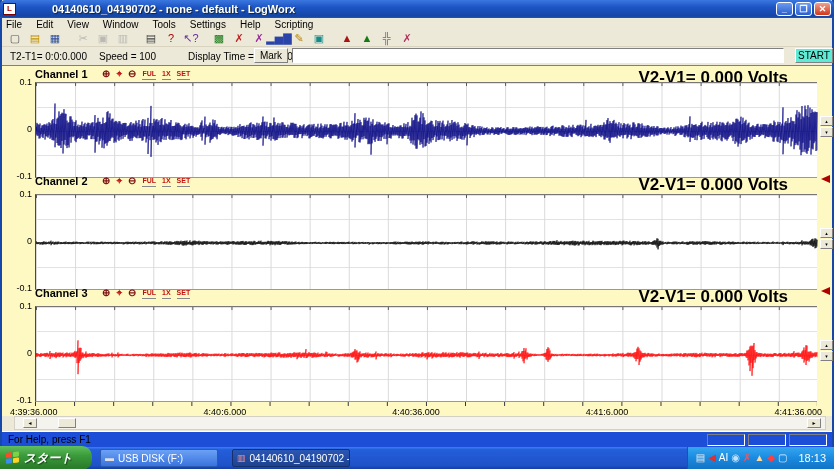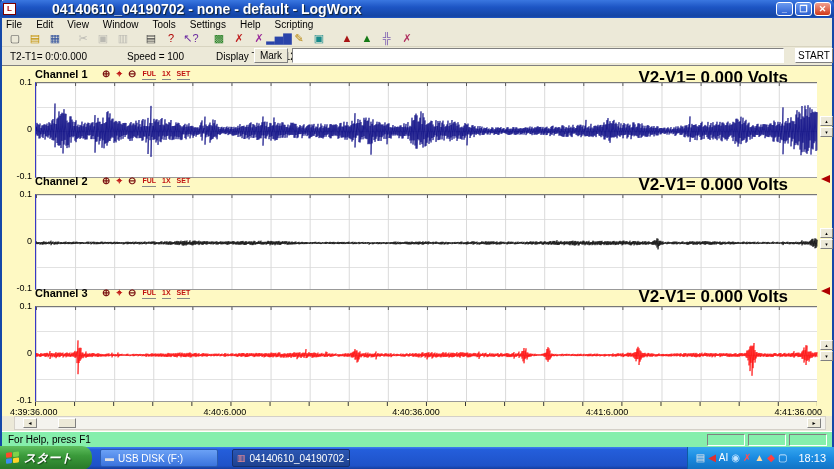--- a/index.html
+++ b/index.html
@@ -5,21 +5,21 @@
   * { margin:0; padding:0; box-sizing:border-box; }
   html,body { width:834px; height:469px; overflow:hidden; font-family:"Liberation Sans", sans-serif; }
   .app { position:absolute; left:0; top:0; width:834px; height:447px; background:#ece9d8;
          border-left:2px solid #1548a8; border-right:2px solid #1548a8; }
   
   .titlebar { position:absolute; left:-2px; top:0; width:834px; height:18px;
     background:linear-gradient(180deg,#3a77e0 0%,#1d55c4 40%,#1445a4 90%,#1d55c4 100%);
     border-radius:5px 5px 0 0; display:flex; align-items:center; padding:0 3px; }
   .titlebar .app-ico { width:13px; height:12px; background:#fff; border:1px solid #7a0000; margin-right:4px;
     color:#b00000; font-size:8px; line-height:10px; text-align:center; font-weight:bold; }
-  .titlebar .t-text { color:#fff; font-size:14px; font-weight:bold; flex:1;
+  .titlebar .t-text { color:#fff; font-size:11px; font-weight:bold; flex:1;
     text-shadow:1px 1px 1px #123; white-space:nowrap; overflow:hidden;padding-left:32px; }
   .winbtns { display:flex; gap:2px; }
   .winbtn { width:17px; height:14px; border-radius:3px; border:1px solid #fff;
     background:linear-gradient(180deg,#6b9bf0,#2a5ed0); color:#fff; font-size:9px; line-height:12px;
     text-align:center; font-weight:bold; }
   .winbtn.close { background:linear-gradient(180deg,#f0a090,#d03818); }
   
   .menubar { position:absolute; left:0; top:18px; width:830px; height:12px; background:#ece9d8;
     display:flex; gap:14px; padding:0 4px; font-size:10px; align-items:center; }
   .menu-item { color:#000; cursor:default; }
@@ -31,21 +31,21 @@
   .tbtn.disabled { color:#aaa !important; opacity:.6; }
   
   .controlbar { position:absolute; left:0; top:47px; width:830px; height:18px; background:#ece9d8;
     display:flex; align-items:center; font-size:10px; }
   .controlbar .lab { white-space:nowrap; }
   .mark-btn { position:absolute; left:252px; top:1px; width:34px; height:15px; font-size:10px;
     background:#ece9d8; border:1px solid; border-color:#fff #808080 #808080 #fff; text-align:center; line-height:13px; }
   .mark-input { position:absolute; left:290px; top:1px; width:492px; height:15px;
     border:1px solid; border-color:#808080 #fff #fff #808080; background:#fff; font-size:10px; padding:0 2px; }
   .start-btn { position:absolute; left:793px; top:1px; width:38px; height:15px; font-size:10px;
-    background:#ffffff; border:1px solid; border-color:#fff #808080 #808080 #fff; text-align:center; line-height:13px; }
+    background:#5eead4; border:1px solid; border-color:#fff #808080 #808080 #fff; text-align:center; line-height:13px; }
   
   .client { position:absolute; left:0; top:65px; width:830px; height:351px; background:#fef9c3;
     border-top:1px solid #808080; }
   .ch-header { position:absolute; left:0; width:830px; height:15px; font-size:11px; }
   .ch-label { position:absolute; left:33px; top:1px; font-weight:bold; font-size:11px; }
   .ch-tools { position:absolute; left:100px; top:0; display:flex; gap:6px; align-items:center; }
   .chtool { font-size:10px; height:13px; display:flex; align-items:center; font-weight:bold; }
   .chtool.txt { font-size:7px; letter-spacing:0; border-bottom:1px solid #888; }
   .ch-v { position:absolute; right:44px; top:1px; font-weight:bold; font-size:17px; }
   .plot { position:absolute; left:33px; width:782px; height:96px; background:#fff;
@@ -66,21 +66,21 @@
     background-image:linear-gradient(to right,#333 1px,transparent 1px); background-size:39.1px 4px; }
   .xlabels { position:absolute; left:8px; width:812px; display:flex; justify-content:space-between;
     font-size:9px; }
   
   .hscroll { position:absolute; left:12px; top:416px; width:812px; height:14px; background:#f4f3ee;
     border:1px solid #d4d0c8; }
   .sbtn { position:absolute; top:1px; width:14px; height:10px; background:#ece9d8; border:1px solid;
     border-color:#fff #808080 #808080 #fff; font-size:6px; text-align:center; line-height:9px; }
   .sthumb { position:absolute; left:43px; top:1px; width:18px; height:10px; background:#ece9d8;
     border:1px solid; border-color:#fff #808080 #808080 #fff; }
-  .statusbar { position:absolute; left:0; top:431px; width:830px; height:16px; background:#86efac;
+  .statusbar { position:absolute; left:0; top:431px; width:830px; height:16px; background:#1d4ed8;
     font-size:10px; padding:2px 6px; border-top:1px solid #fff; }
   .spane { position:absolute; top:2px; width:38px; height:12px; border:1px solid;
     border-color:#808080 #fff #fff #808080; }
   
   .taskbar { position:absolute; left:0; top:447px; width:834px; height:22px;
     background:linear-gradient(180deg,#3c81f3 0%,#245edb 12%,#1e52c8 85%,#153d9e 100%); display:flex; align-items:center; }
   .startbtn { width:92px; height:24px; border-radius:0 10px 10px 0;
     background:linear-gradient(180deg,#5fbf5f 0%,#3b9b3b 40%,#2a7d2a 90%);
     color:#fff; font-weight:bold; font-style:italic; font-size:12px; display:flex; align-items:center;
     gap:4px; padding-left:6px; text-shadow:1px 1px 1px #184818; }
@@ -179,21 +179,21 @@
       <span class="tbtn">
         <span style="color: rgb(122, 90, 176);">╬</span>
       </span>
       <span class="tbtn">
         <span style="color: rgb(176, 48, 96);">✗</span>
       </span>
     </div>
 
   <div class="controlbar">
     <span class="lab" style="margin-left:8px">T2-T1= 0:0:0.000</span>
-    <span class="lab" style="margin-left:40px">Speed  =   100</span>
+    <span class="lab" style="margin-left:12px">Speed  =   100</span>
     <span class="lab" style="margin-left:32px">Display Time = 120.000s</span>
     <div class="mark-btn">Mark</div>
     <input class="mark-input" value="" style="">
     <div class="start-btn">START</div>
   </div>
 
   <div class="client">
 
     <div class="ch-header" style="top:1px">
       <span class="ch-label">Channel 1</span>

